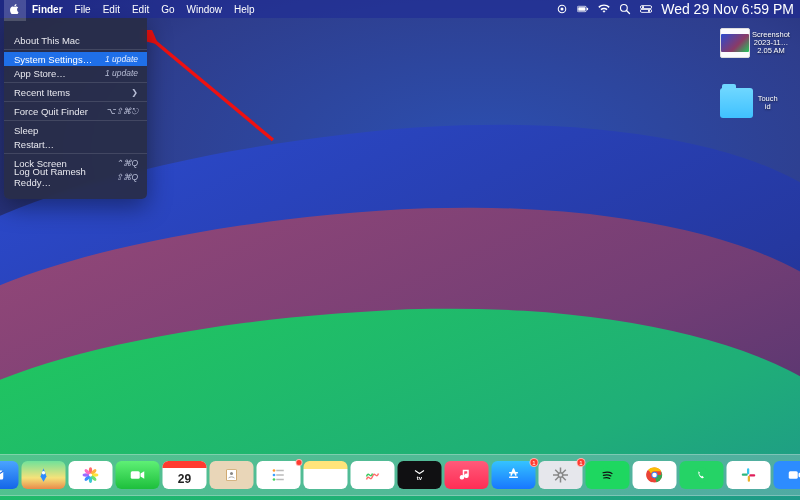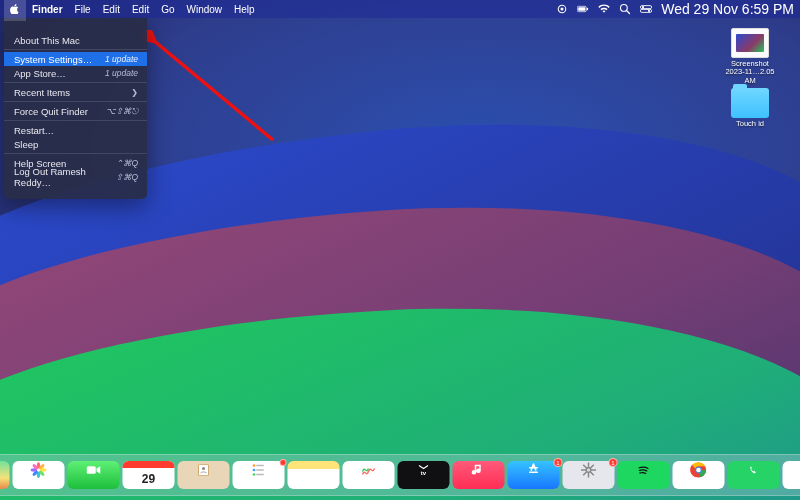--- a/index.html
+++ b/index.html
@@ -42,33 +42,33 @@
   .dropdown .row.hl { background: #1f6fe8; color: #fff; }
   .dropdown .row .shortcut, .dropdown .row .badge { font-size: 8.5px; color: #b8bed6; font-style: italic; }
   .dropdown .row.hl .shortcut, .dropdown .row.hl .badge { color: #e9f0ff; }
   .dropdown .row .chevron { font-size: 8px; color: #b8bed6; }
   .dropdown .sep { height: 1px; background: rgba(255,255,255,0.12); margin: 2px 0; }
 
   
   .arrow { position: absolute; z-index: 8; pointer-events: none; }
 
   
-  .desktop-icon { position: absolute; width: 60px; display: flex; flex-direction: column; align-items: center; gap: 2px; }
+  .desktop-icon { position: absolute; width: 60px; display: flex; flex-direction: row; align-items: center; gap: 2px; }
   .desktop-icon .thumb { width: 38px; height: 30px; background: #fbfbfd; border: 1px solid #ddd; border-radius: 2px; display: flex; align-items: center; justify-content: center; }
   .desktop-icon .thumb .mini { width: 28px; height: 18px; background: linear-gradient(135deg,#2c4bcf,#8b3a66 60%,#20c95b); border-radius: 1px; }
   .desktop-icon .folder { width: 38px; height: 30px; border-radius: 3px; background: linear-gradient(#6fd7ff,#3fc1ff); position: relative; }
   .desktop-icon .folder::before { content: ""; position: absolute; top: -4px; left: 2px; width: 14px; height: 6px; background: #6fd7ff; border-radius: 2px 2px 0 0; }
   .desktop-icon .label { color: #fff; font-size: 7.5px; text-align: center; line-height: 1.1; text-shadow: 0 1px 2px rgba(0,0,0,0.6); white-space: pre-line; }
 
   
   .dock { position: absolute; bottom: 4px; left: 50%; transform: translateX(-50%);
     height: 42px; padding: 4px 6px; display: flex; align-items: center; gap: 3px;
     background: rgba(200, 210, 230, 0.30); border: 1px solid rgba(255,255,255,0.25);
     border-radius: 10px; z-index: 5; }
-  .dock .dicon { width: 52px; height: 28px; border-radius: 6px; position: relative; display: flex; align-items: flex-start; justify-content: center; }
+  .dock .dicon { width: 44px; height: 28px; border-radius: 6px; position: relative; display: flex; align-items: center; justify-content: center; }
   .dock .dicon svg { width: 18px; height: 18px; }
   .dock .divider { width: 1px; height: 26px; background: rgba(255,255,255,0.35); margin: 0 2px; }
   .dock .dicon .dot { position: absolute; top: -2px; right: -2px; width: 7px; height: 7px; background: #ff3b30; border-radius: 50%; border: 1px solid rgba(255,255,255,0.6); }
   .dock .dicon .dottext { position: absolute; top: -3px; right: -3px; min-width: 9px; height: 9px; padding: 0 1px; background: #ff3b30; color: #fff; border-radius: 5px; font-size: 6px; line-height: 9px; text-align: center; border: 1px solid rgba(255,255,255,0.6); }
 </style>
 </head>
 <body>
 
 <div class="wallpaper">
   <div class="wave1"></div>
@@ -147,28 +147,28 @@
     <span>Recent Items</span>
     <span class="chevron">❯</span>
   </div>
   <div class="sep"></div>
   <div class="row">
     <span>Force Quit Finder</span>
     <span class="shortcut">⌥⇧⌘⎋</span>
   </div>
   <div class="sep"></div>
   <div class="row">
+      <span>Sleep</span>
+    </div>
+  <div class="row">
       <span>Restart…</span>
     </div>
-  <div class="row">
-      <span>Sleep</span>
-    </div>
-  <div class="sep"></div>
-  <div class="row">
-    <span>Help Screen</span>
+  <div class="sep"></div>
+  <div class="row">
+    <span>Lock Screen</span>
     <span class="shortcut">⌃⌘Q</span>
   </div>
   <div class="row">
     <span>Log Out Ramesh Reddy…</span>
     <span class="shortcut">⇧⌘Q</span>
   </div>
 </div>
 
 <svg class="arrow" style="left:143px; top:30px;" width="140" height="120">
   <defs>

